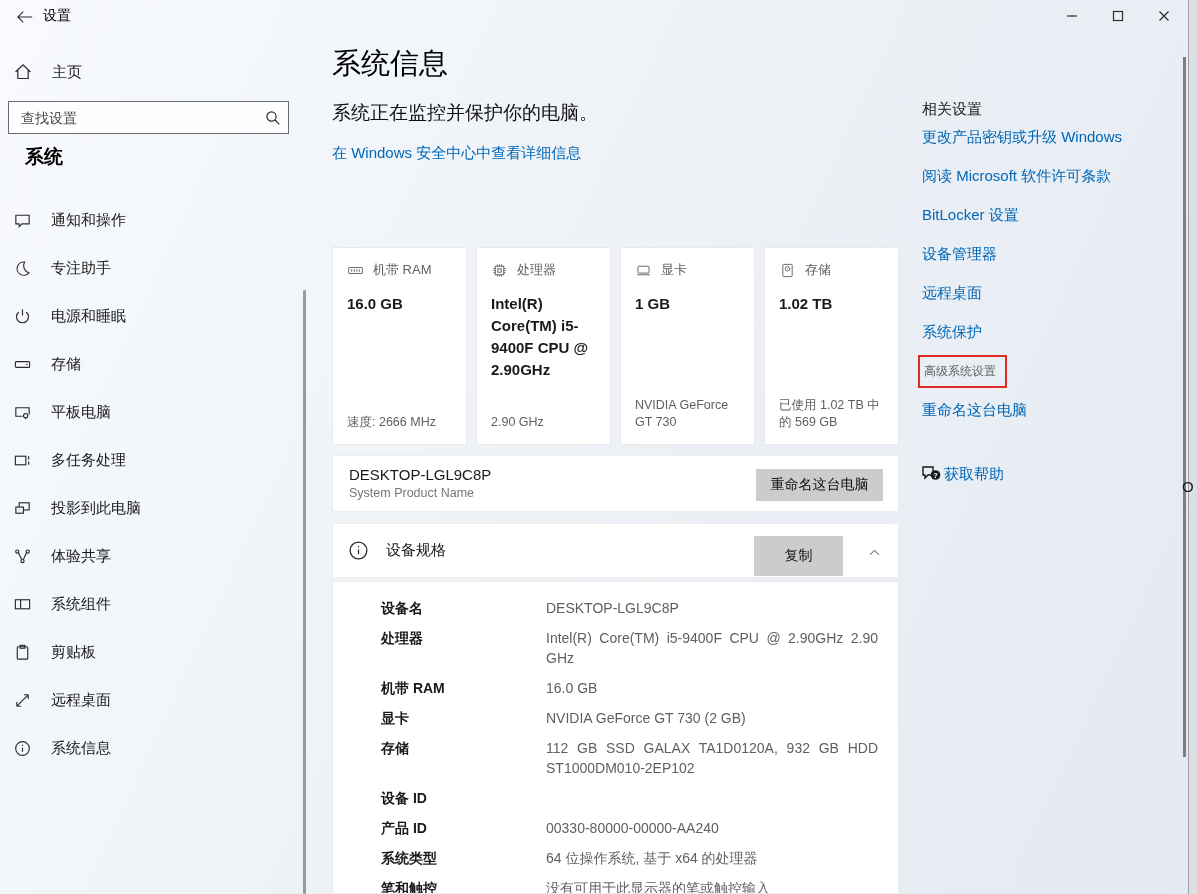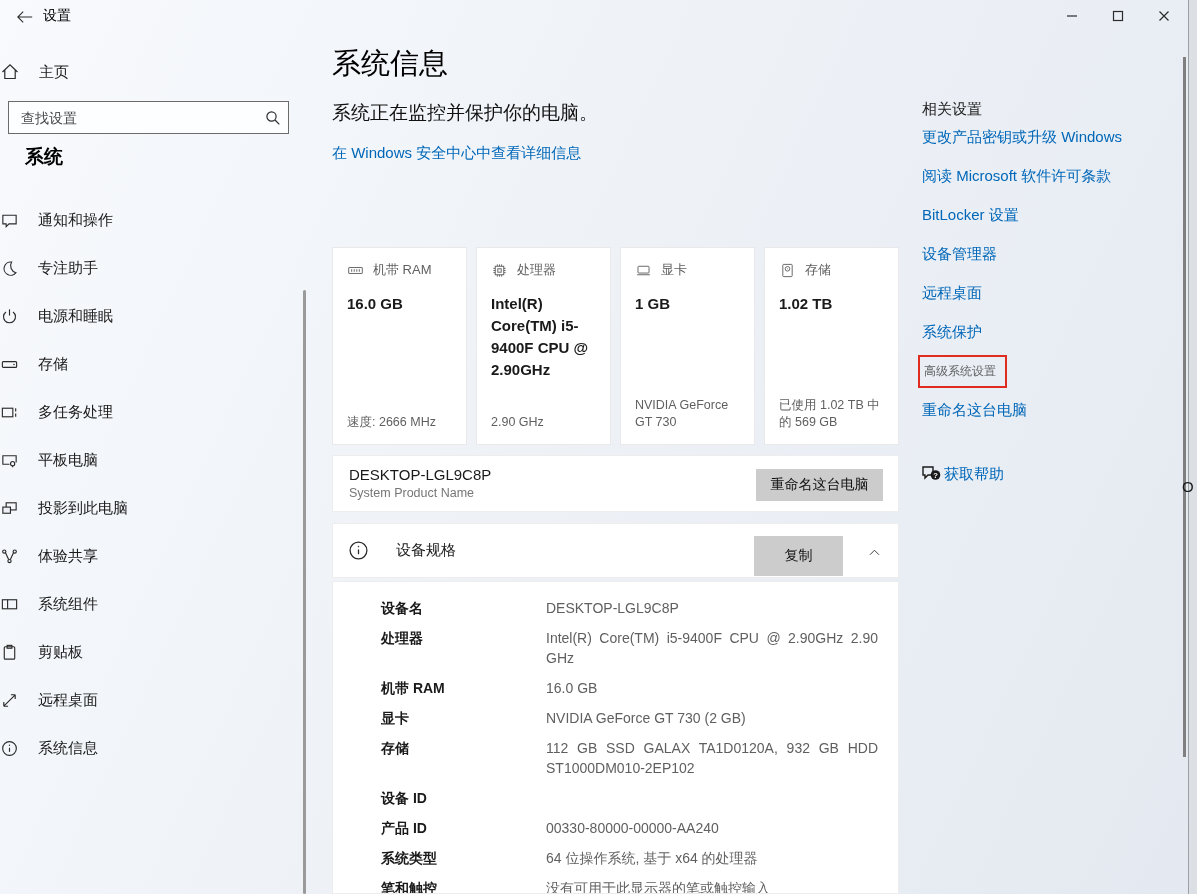--- a/index.html
+++ b/index.html
@@ -15,21 +15,21 @@
 
   
   .titlebar { position:absolute; left:0; top:0; width:100%; height:32px; }
   .back-btn { position:absolute; left:10px; top:5px; width:30px; height:24px; display:flex; align-items:center; justify-content:center; cursor:pointer; }
   .app-title { position:absolute; left:43px; top:7px; font-size:14px; color:#000;text-align:center; }
   .win-controls { position:absolute; right:10px; top:0; display:flex; }
   .win-btn { width:46px; height:31px; display:flex; align-items:center; justify-content:center; }
 
   
   .sidebar { position:absolute; left:0; top:32px; width:307px; height:862px; }
-  .side-item { display:flex; align-items:center; height:40px; font-size:15px; cursor:pointer; }
+  .side-item { display:flex; align-items:center; height:40px; padding-left:13px; font-size:15px; cursor:pointer; }
   .side-item .lbl { margin-left:19px; }
   .home-item { position:absolute; left:0; top:20px; width:290px; }
   .searchbox { position:absolute; left:8px; top:69px; width:281px; height:33px; border:1px solid #6b6b6b; background:#fdfeff; display:flex; align-items:center; }
   .searchbox input { flex:1; border:none; outline:none; background:transparent; font-size:14px; color:#333; padding:0 8px 0 12px; font-family:inherit; }
   .searchbox input::placeholder { color:#333; opacity:.9; }
   .search-ic { width:30px; display:flex; justify-content:center; }
   .side-section { position:absolute; left:13px; top:112px; font-size:19px; font-weight:bold; color:#000;margin-left:12px; }
   .nav { position:absolute; left:0; top:164px; width:300px; }
   .nav .side-item { height:48px; }
   .side-scrollbar { position:absolute; left:303px; top:258px; width:3px; height:604px; background:#9a9a9a; border-radius:2px; }
@@ -44,21 +44,21 @@
   .card-head { display:flex; align-items:center; gap:9px; color:#5f5f5f; font-size:13px; }
   .card-val { margin-top:14px; font-size:15px; font-weight:bold; color:#1a1a1a; line-height:22px; }
   .card-foot { margin-top:auto; font-size:12.5px; color:#5f5f5f; line-height:17px; }
 
   .device-row { position:absolute; left:332px; top:455px; width:567px; height:57px; background:#fff; border:1px solid #ededed; padding:10px 16px; }
   .device-name { font-size:15px; color:#1a1a1a; }
   .device-prod { font-size:12.5px; color:#767676; margin-top:3px; }
   .btn { background:#cccccc; border:none; font-family:inherit; font-size:14px; color:#111; cursor:pointer; }
   .rename-btn { position:absolute; right:15px; top:13px; width:127px; height:32px; }
 
-  .spec-head { position:absolute; left:332px; top:523px; width:567px; height:55px; background:#fff; border:1px solid #ededed; display:flex; align-items:center;gap:10px; }
+  .spec-head { position:absolute; left:332px; top:523px; width:567px; height:55px; background:#fff; border:1px solid #ededed; display:flex; align-items:center; }
   .spec-head .info-ic { margin-left:15px; }
   .spec-head .spec-title { margin-left:17px; font-size:15px; color:#1a1a1a; }
   .copy-btn { position:absolute; right:55px; top:12px; width:89px; height:40px;text-align:center; }
   .chev { position:absolute; right:13px; top:17px; width:22px; height:22px; display:flex; align-items:center; justify-content:center; cursor:pointer; }
 
   .spec-body { position:absolute; left:332px; top:581px; width:567px; height:313px; background:#fff; border:1px solid #ededed; overflow:hidden; padding:16px 0 0 48px; }
   .spec-row { display:flex; margin-bottom:10px; }
   .spec-label { width:165px; font-size:14px; font-weight:bold; color:#1a1a1a; line-height:20px; flex:none; }
   .spec-value { width:332px; font-size:14px; color:#5f5f5f; line-height:20px; text-align:justify; }
 
@@ -168,35 +168,35 @@
             <svg width="19" height="19" viewBox="0 0 20 20" class="ico">
               <rect x="2.5" y="7" width="15" height="6" rx="1"></rect>
               <circle cx="14.7" cy="10" r="0.8" fill="#2b2b2b" stroke="none"></circle>
             </svg>
           </span>
         <span class="lbl">存储</span>
       </div>
       <div class="side-item">
         <span>
             <svg width="19" height="19" viewBox="0 0 20 20" class="ico">
-              <rect x="2.5" y="5.5" width="11" height="9"></rect>
-              <path d="M16.5 5.5v3.5M16.5 11v3.5"></path>
-            </svg>
-          </span>
-        <span class="lbl">多任务处理</span>
-      </div>
-      <div class="side-item">
-        <span>
-            <svg width="19" height="19" viewBox="0 0 20 20" class="ico">
               <path d="M17 12V5H3v9h7"></path>
               <circle cx="13.3" cy="13.3" r="2.2"></circle>
               <path d="M13.3 15.5V17"></path>
             </svg>
           </span>
         <span class="lbl">平板电脑</span>
+      </div>
+      <div class="side-item">
+        <span>
+            <svg width="19" height="19" viewBox="0 0 20 20" class="ico">
+              <rect x="2.5" y="5.5" width="11" height="9"></rect>
+              <path d="M16.5 5.5v3.5M16.5 11v3.5"></path>
+            </svg>
+          </span>
+        <span class="lbl">多任务处理</span>
       </div>
       <div class="side-item">
         <span>
             <svg width="19" height="19" viewBox="0 0 20 20" class="ico">
               <rect x="6.5" y="4" width="10.5" height="7.5"></rect>
               <rect x="3" y="8.5" width="8" height="6.5" fill="#edf1f6"></rect>
             </svg>
           </span>
         <span class="lbl">投影到此电脑</span>
       </div>

